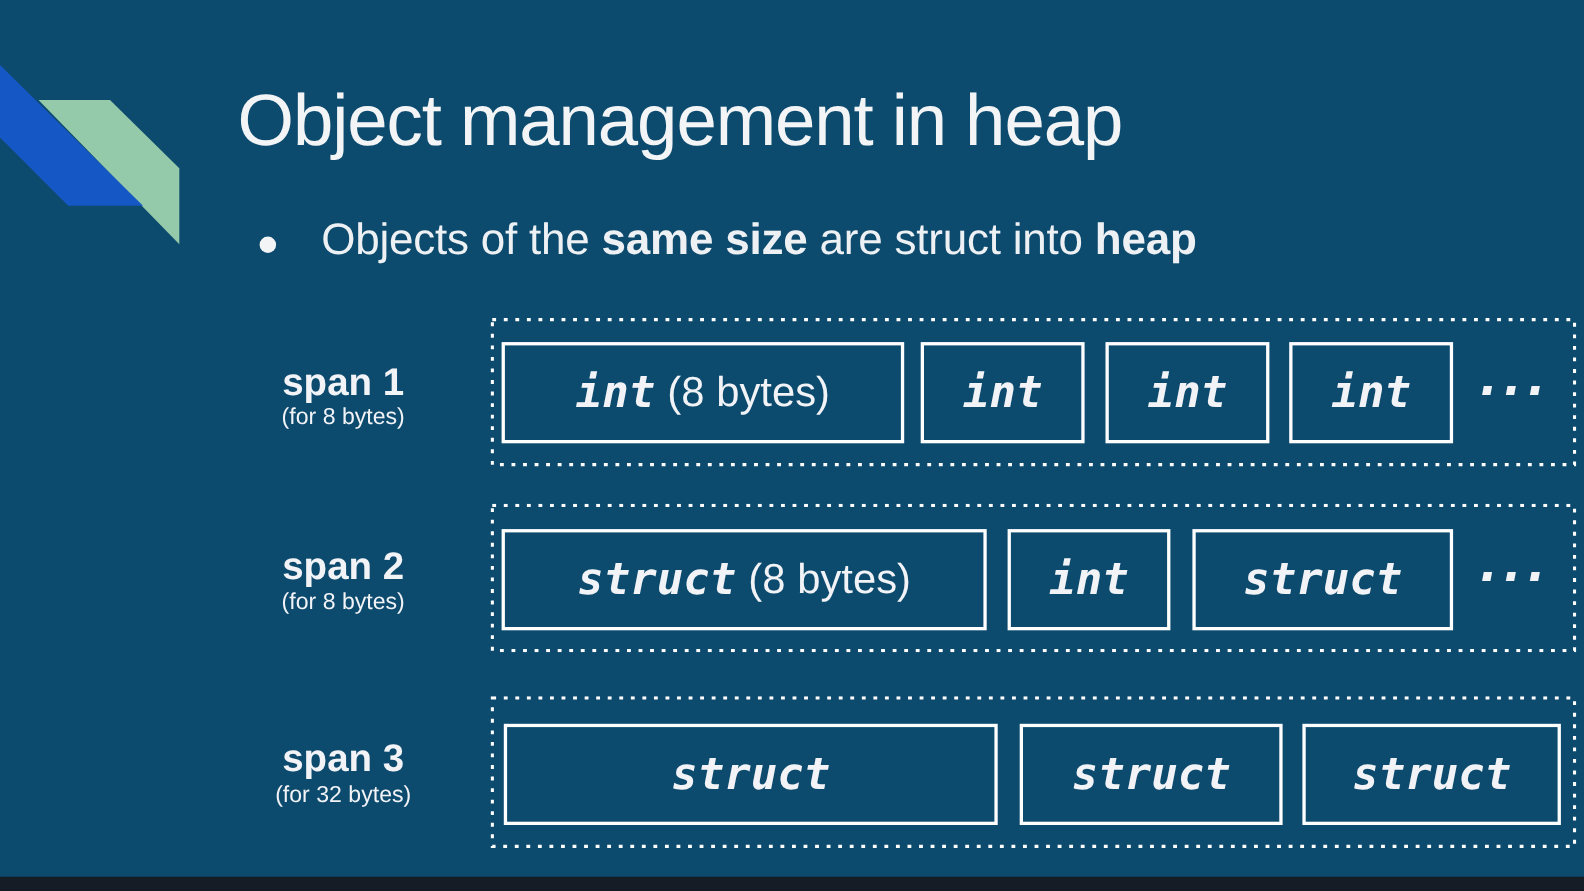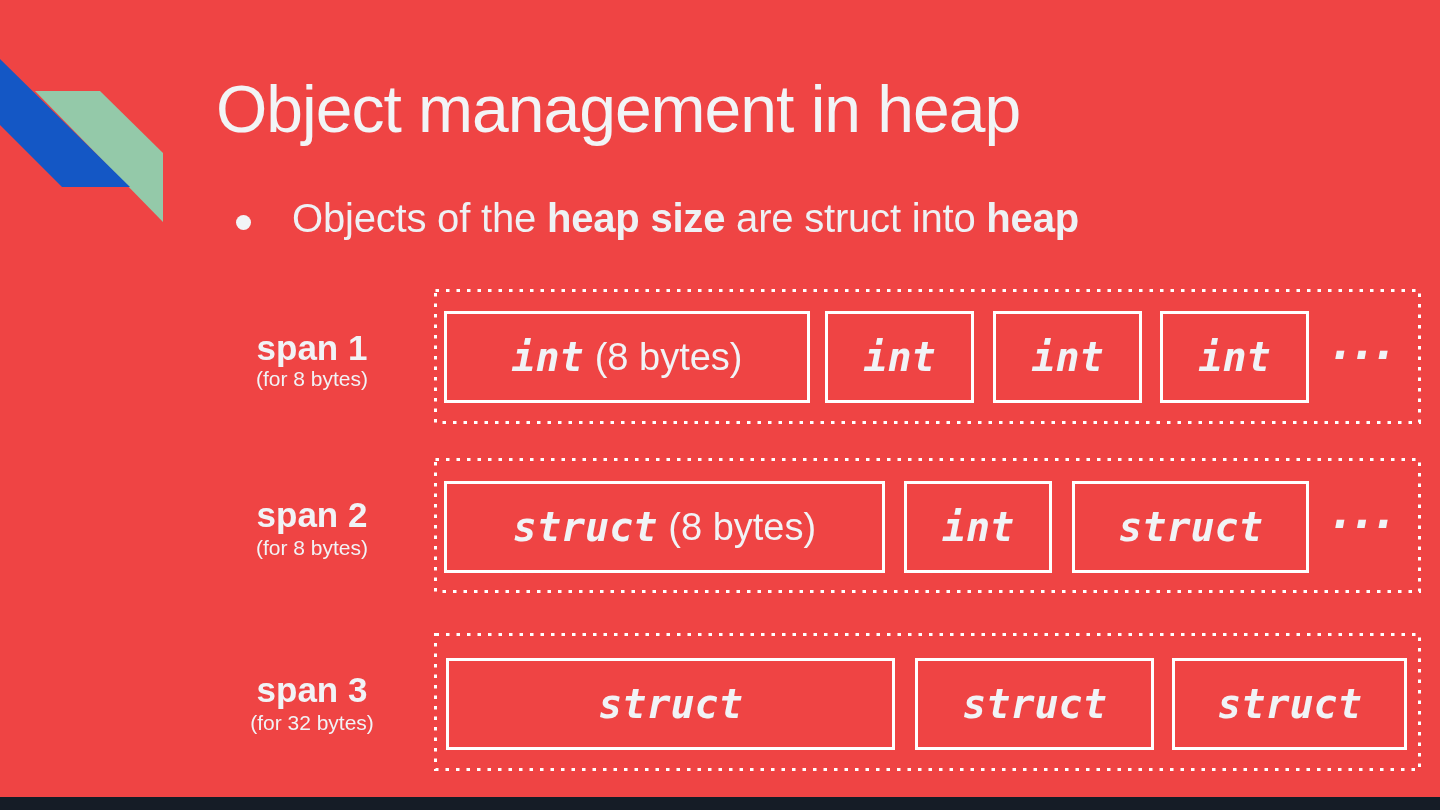--- a/index.html
+++ b/index.html
@@ -1,18 +1,18 @@
 <!DOCTYPE html>
 <html><head>
 <meta charset="utf-8">
 <style>
   html,body{margin:0;padding:0;background:#10161f;}
   .slide{
     position:relative;width:1440px;height:810px;overflow:hidden;
-    background:#ef4444;
+    background:#0c4a6e;
     font-family:"Liberation Sans",sans-serif;color:#f1f3f6;
   }
   .decor{position:absolute;left:0;top:0;}
   .page-title{
     position:absolute;left:216px;top:76px;line-height:1;
     font-size:66px;font-weight:400;letter-spacing:-1px;color:#f2f4f6;white-space:nowrap;
   }
   .bullet-dot{
     position:absolute;left:236px;top:215px;width:15px;height:15px;border-radius:50%;background:#f2f4f6;
   }
@@ -22,21 +22,21 @@
   }
   .bullet-text b{font-weight:700;}
   .row-label-name{
     position:absolute;left:192px;width:240px;text-align:center;line-height:1;
     font-size:35px;font-weight:700;white-space:nowrap;
   }
   .row-label-sub{
     position:absolute;left:192px;width:240px;text-align:center;line-height:1;
     font-size:21px;font-weight:400;white-space:nowrap;
   }
-  .span-box{position:absolute;left:434px;width:987px;}
+  .span-box{position:absolute;left:446px;width:987px;}
   .dotborder{position:absolute;left:0;top:0;}
   .cell{
     position:absolute;height:92px;box-sizing:border-box;border:3px solid #ffffff;
     display:flex;align-items:center;justify-content:center;white-space:nowrap;
   }
   .type{font-family:"DejaVu Sans Mono",monospace;font-style:italic;font-weight:700;font-size:40px;}
   .size{font-family:"Liberation Sans",sans-serif;font-weight:400;font-size:38px;margin-left:11px;}
   .dots{
     position:absolute;top:0;height:100%;width:80px;
     display:flex;align-items:center;justify-content:center;
@@ -53,21 +53,21 @@
 <div class="slide">
 
   <svg class="decor" width="200" height="240" viewBox="0 0 200 240">
     <polygon points="35,91 100,91 163,153 163,222" fill="#94c9a9"></polygon>
     <polygon points="0,59 130,187 62,187 0,125" fill="#1457c5"></polygon>
   </svg>
 
   <div class="page-title">Object management in heap</div>
 
   <div class="bullet-dot"></div>
-  <div class="bullet-text"><span>Objects of the </span><b>heap size</b><span> are struct into </span><b>heap</b></div>
+  <div class="bullet-text"><span>Objects of the </span><b>same size</b><span> are struct into </span><b>heap</b></div>
 
   <div class="row-label-name" style="top:330px">span 1</div>
   <div class="row-label-sub" style="top:368px">(for 8 bytes)</div>
   <div class="span-box" style="top:289px;height:135px">
     <svg class="dotborder" width="987" height="135">
       <rect x="1.5" y="1.5" width="984" height="132" fill="none" stroke="#ffffff" stroke-width="3" stroke-dasharray="3.5 7"></rect>
     </svg>
     <div class="cell" style="left:10px;top:22px;width:366px">
         <span class="type">int</span>
         <span class="size">(8 bytes)</span>

